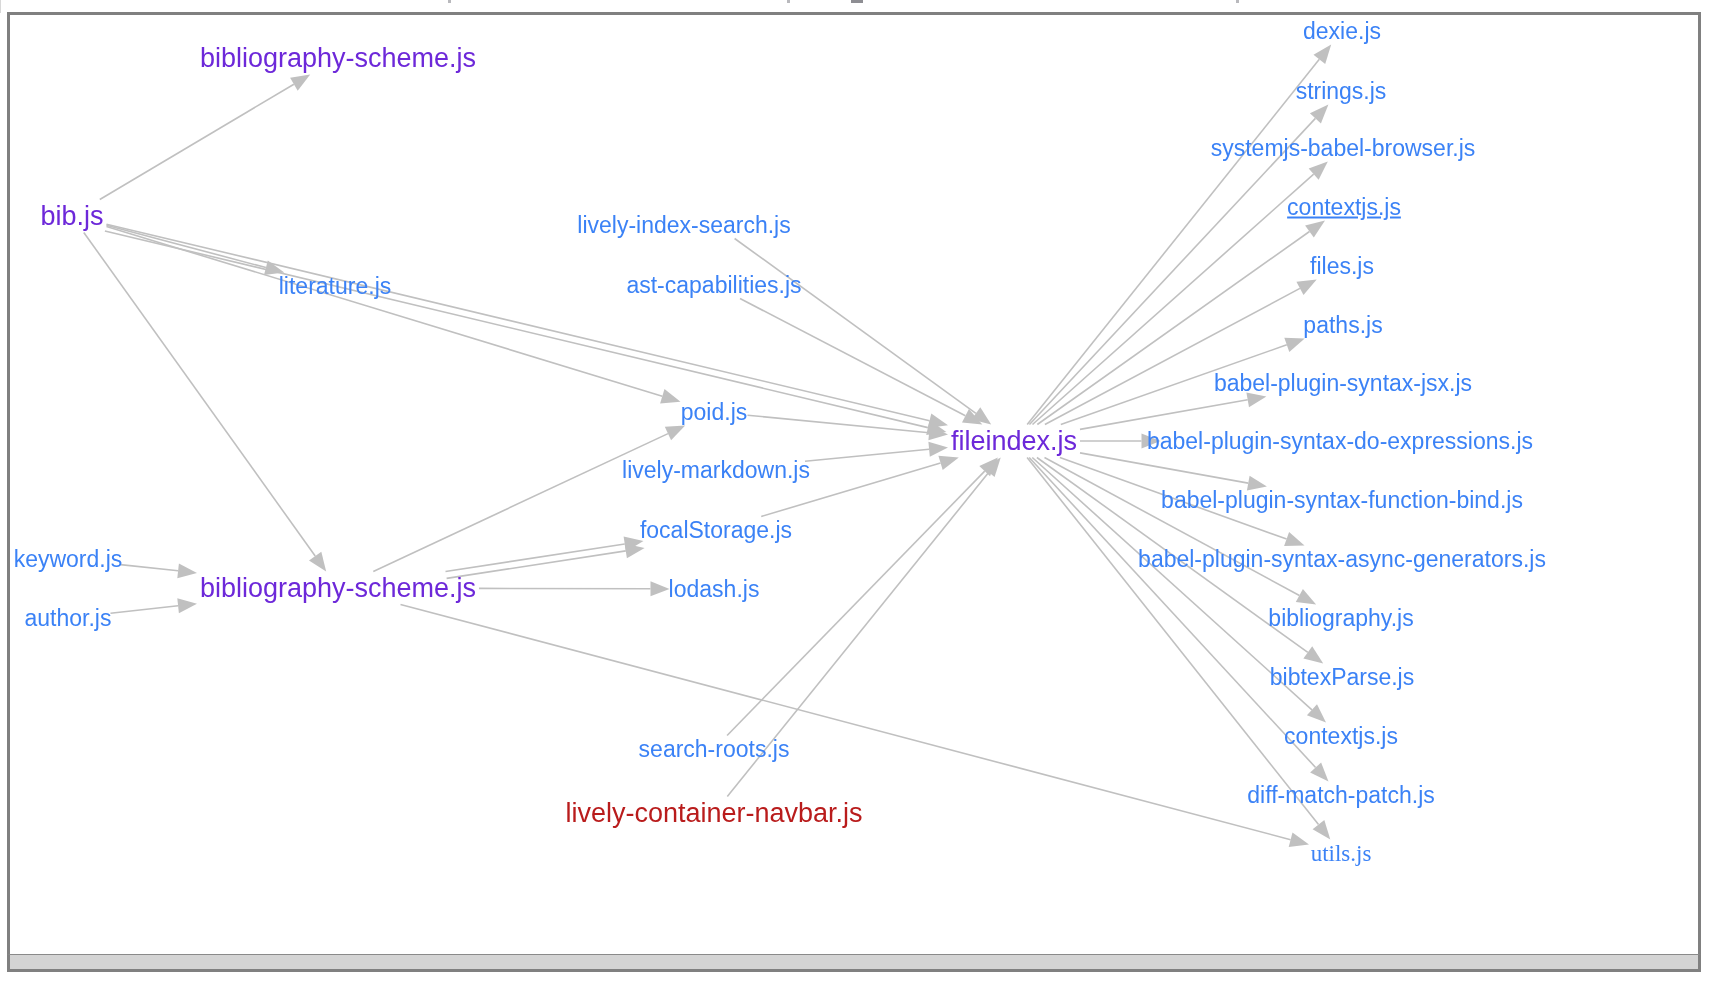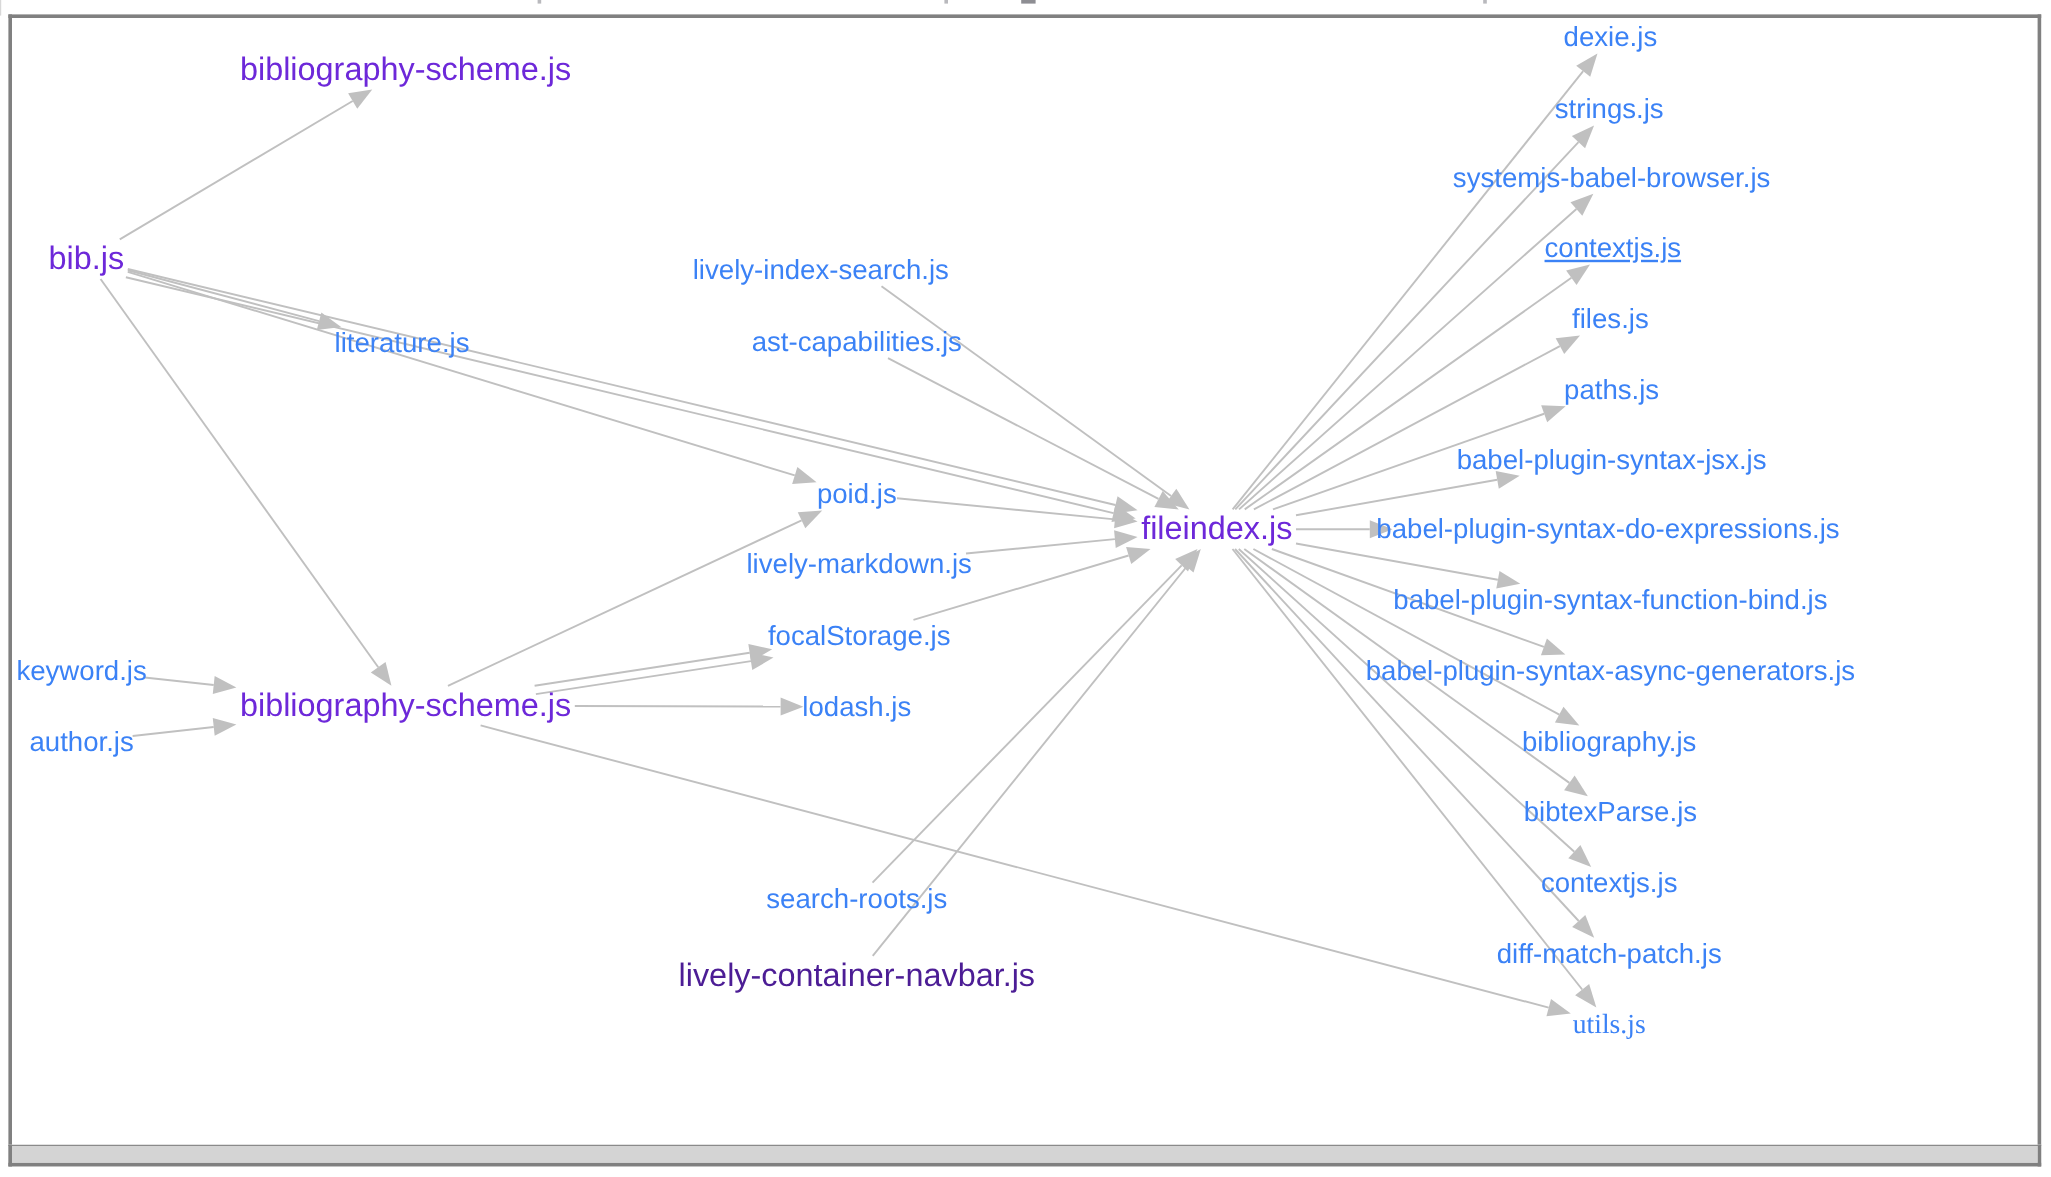--- a/index.html
+++ b/index.html
@@ -88,21 +88,21 @@
   }
   .node-label.primary {
     color: #6d28d9;
     font-size: 27px;
   }
   .node-label.dim {
     color: #3b82f6;
     font-size: 23px;
   }
   .node-label.selected {
-    color: #4c1d95;
+    color: #b91c1c;
     font-size: 27px;
   }
   .edge-line {
     stroke: #c0c0c0;
     stroke-width: 1.6;
     fill: none;
   }
   .edge-head {
     fill: #c0c0c0;
   }

